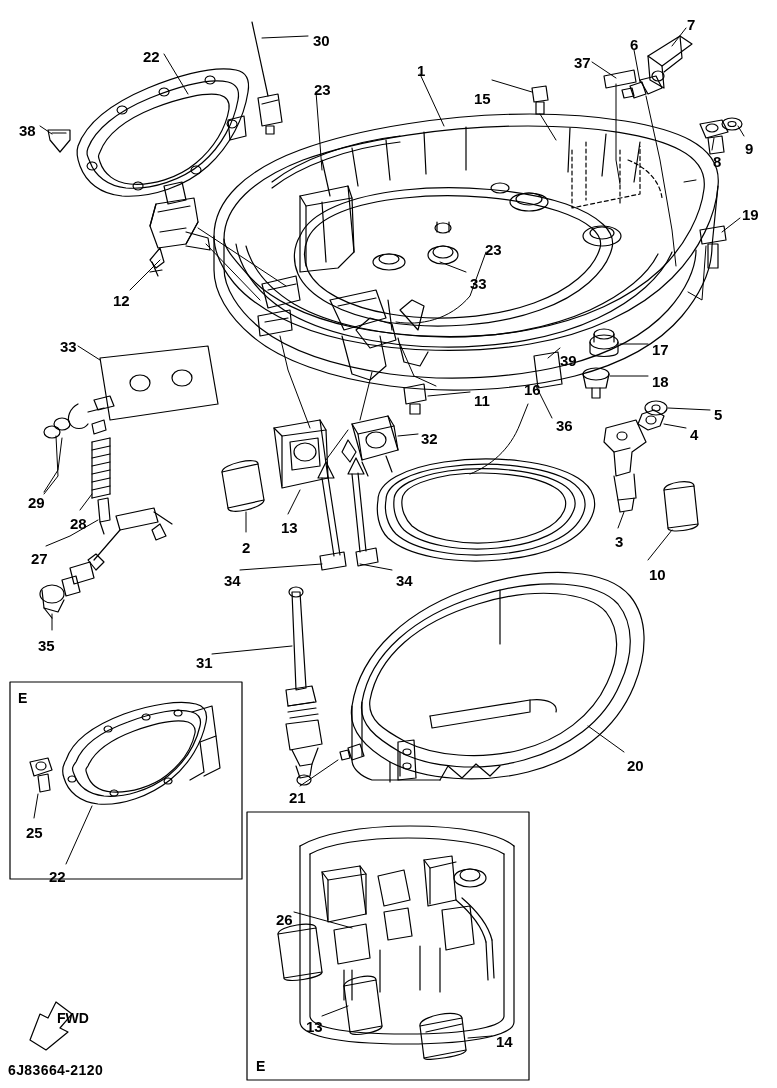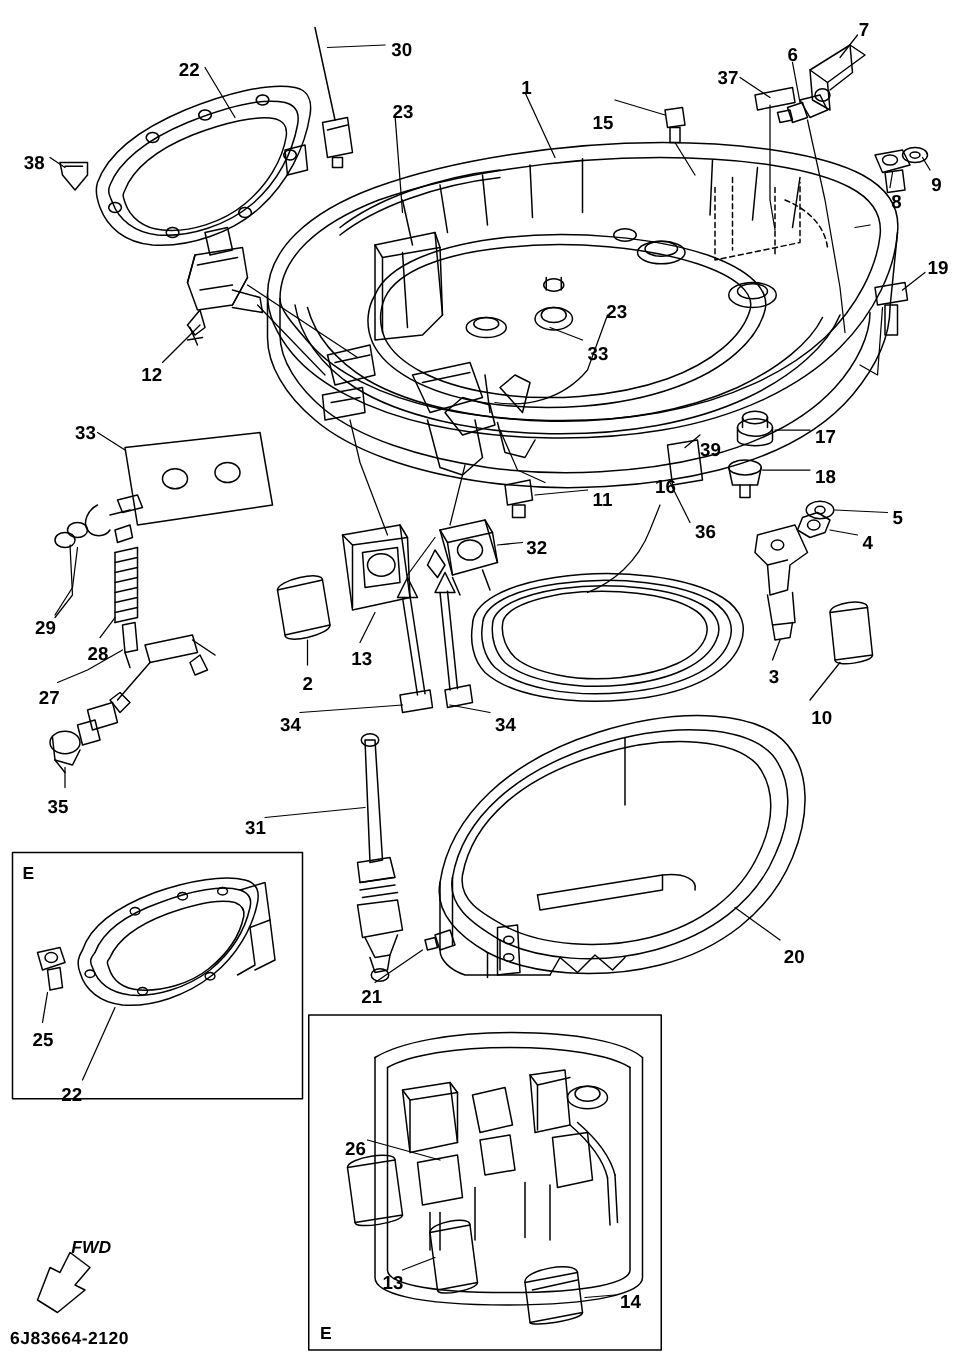--- a/index.html
+++ b/index.html
@@ -2,21 +2,21 @@
 <html><head>
 <meta charset="utf-8">
 <style>
   html,body{margin:0;padding:0;background:#ffffff;}
   body{width:777px;height:1088px;position:relative;font-family:"Liberation Sans",sans-serif;color:#000;}
   #stage{position:absolute;left:0;top:0;width:777px;height:1088px;overflow:hidden;}
   svg#art{position:absolute;left:0;top:0;width:777px;height:1088px;}
   .lbl{position:absolute;font-family:"Liberation Sans",sans-serif;font-size:15px;font-weight:bold;color:#000;white-space:nowrap;}
   .boxlbl{position:absolute;font-family:"Liberation Sans",sans-serif;font-size:14px;font-weight:bold;}
   #partno{position:absolute;left:8px;top:1062px;font-size:14px;font-weight:bold;letter-spacing:0.4px;}
-  #fwdtext{position:absolute;left:57px;top:989px;font-size:14px;font-weight:bold;font-style:italic;}
+  #fwdtext{position:absolute;left:57px;top:1010px;font-size:14px;font-weight:bold;}
 </style>
 </head>
 <body>
 
 <div id="stage">
 
 <svg id="art" viewBox="0 0 777 1088">
   <g fill="none" stroke="#000" stroke-width="1.2" stroke-linecap="round" stroke-linejoin="round">
 
     <path d="M214,236 C214,200 246,170 300,150 C360,128 450,114 530,114 C600,114 660,124 690,140 C712,152 720,168 718,186

